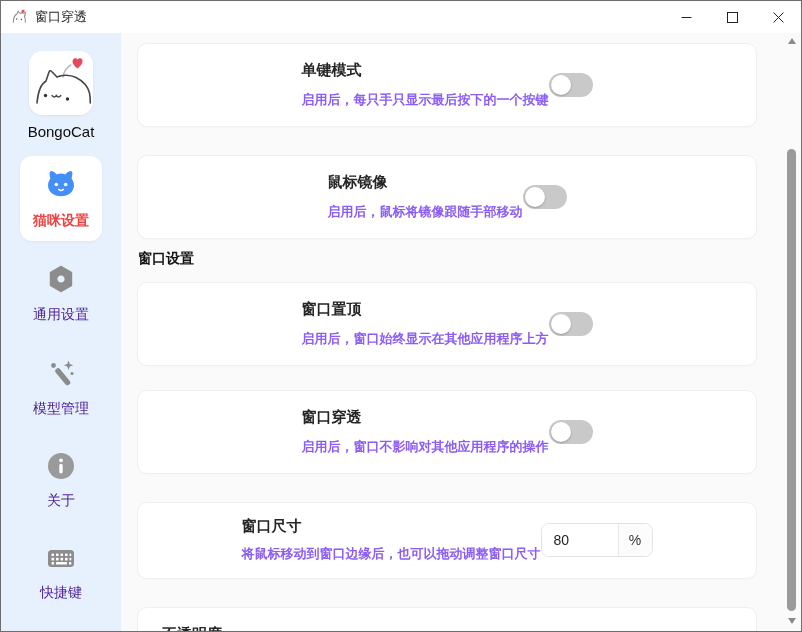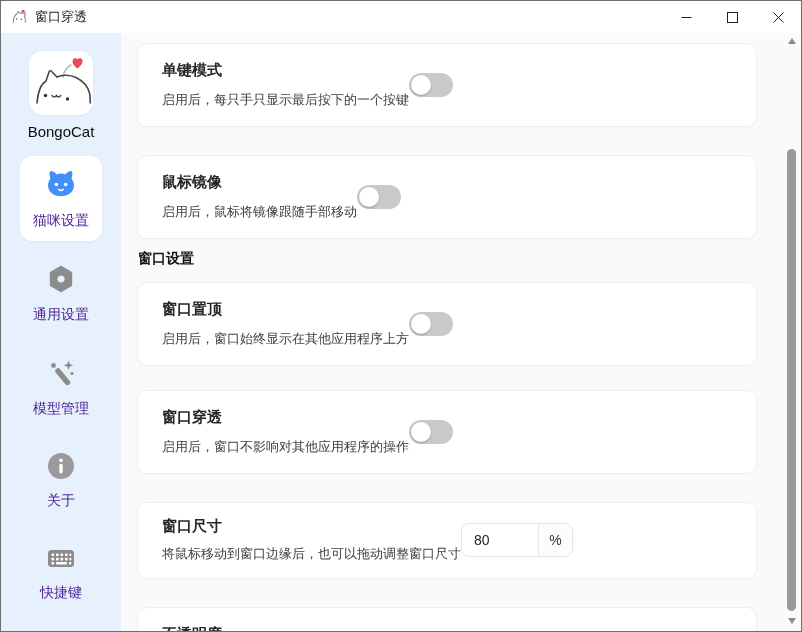--- a/index.html
+++ b/index.html
@@ -19,28 +19,28 @@
   .main { flex:1; display:flex; min-height:0; }
 
   
   .sidebar { width:120px; min-width:120px; background:#e7f1fd; display:flex; flex-direction:column; align-items:center; padding-top:18px; overflow:hidden; }
   .logo-card { width:64px; height:64px; border-radius:14px; background:#fff; box-shadow:0 1px 3px rgba(0,0,0,.06); }
   .app-name { font-size:15px; font-weight:normal; color:#0d0d0d; margin-top:8px; }
   .nav { margin-top:16px; display:flex; flex-direction:column; align-items:center; }
   .nav-item { width:82px; padding:13px 0 11px; margin-bottom:9px; display:flex; flex-direction:column; align-items:center; gap:7px; border-radius:12px; cursor:pointer; }
   .nav-item.active { background:#fff; box-shadow:0 1px 3px rgba(0,0,0,.05); }
   .nav-label { font-size:14px; color:#4c1d95; }
-  .nav-item.active .nav-label { color:#4c1d95; font-weight:400; }
+  .nav-item.active .nav-label { color:#ef4444; font-weight:700; }
 
   
   .content { flex:1; background:#fafafa; position:relative; padding:10px 44px 0 16px; overflow:hidden; }
   .card { background:#fff; border:1px solid #efefef; border-radius:10px; padding:17px 24px; margin-bottom:28px;
-          display:flex; justify-content:flex-start; align-items:center; box-shadow:0 1px 2px rgba(0,0,0,.02); }
+          display:flex; justify-content:center; align-items:center; box-shadow:0 1px 2px rgba(0,0,0,.02); }
   .card-title { font-size:15px; font-weight:bold; color:#262626; }
-  .card-desc { font-size:13px; color:#404040; margin-top:11px; }
+  .card-desc { font-size:13px; color:#8b5cf6; margin-top:11px;font-weight:bold; }
   .section-header { font-size:14px; font-weight:bold; color:#141414; margin:0 0 14px 1px; }
   .mb-sm { margin-bottom:11px; }
 
   
   .toggle { width:44px; height:24px; min-width:44px; border-radius:12px; background:#c9c9c9; position:relative; cursor:pointer; }
   .toggle .knob { position:absolute; left:2px; top:2px; width:20px; height:20px; border-radius:50%; background:#fff; box-shadow:0 1px 2px rgba(0,0,0,.25); }
 
   
   .input-group { display:flex; width:112px; height:34px; border:1px solid #e3e3e3; border-radius:8px; background:#fff; overflow:hidden; }
   .input-group input { width:76px; border:none; outline:none; padding-left:12px; font-size:14px; color:#1f1f1f; font-family:"Liberation Sans",sans-serif; background:#fff; }

